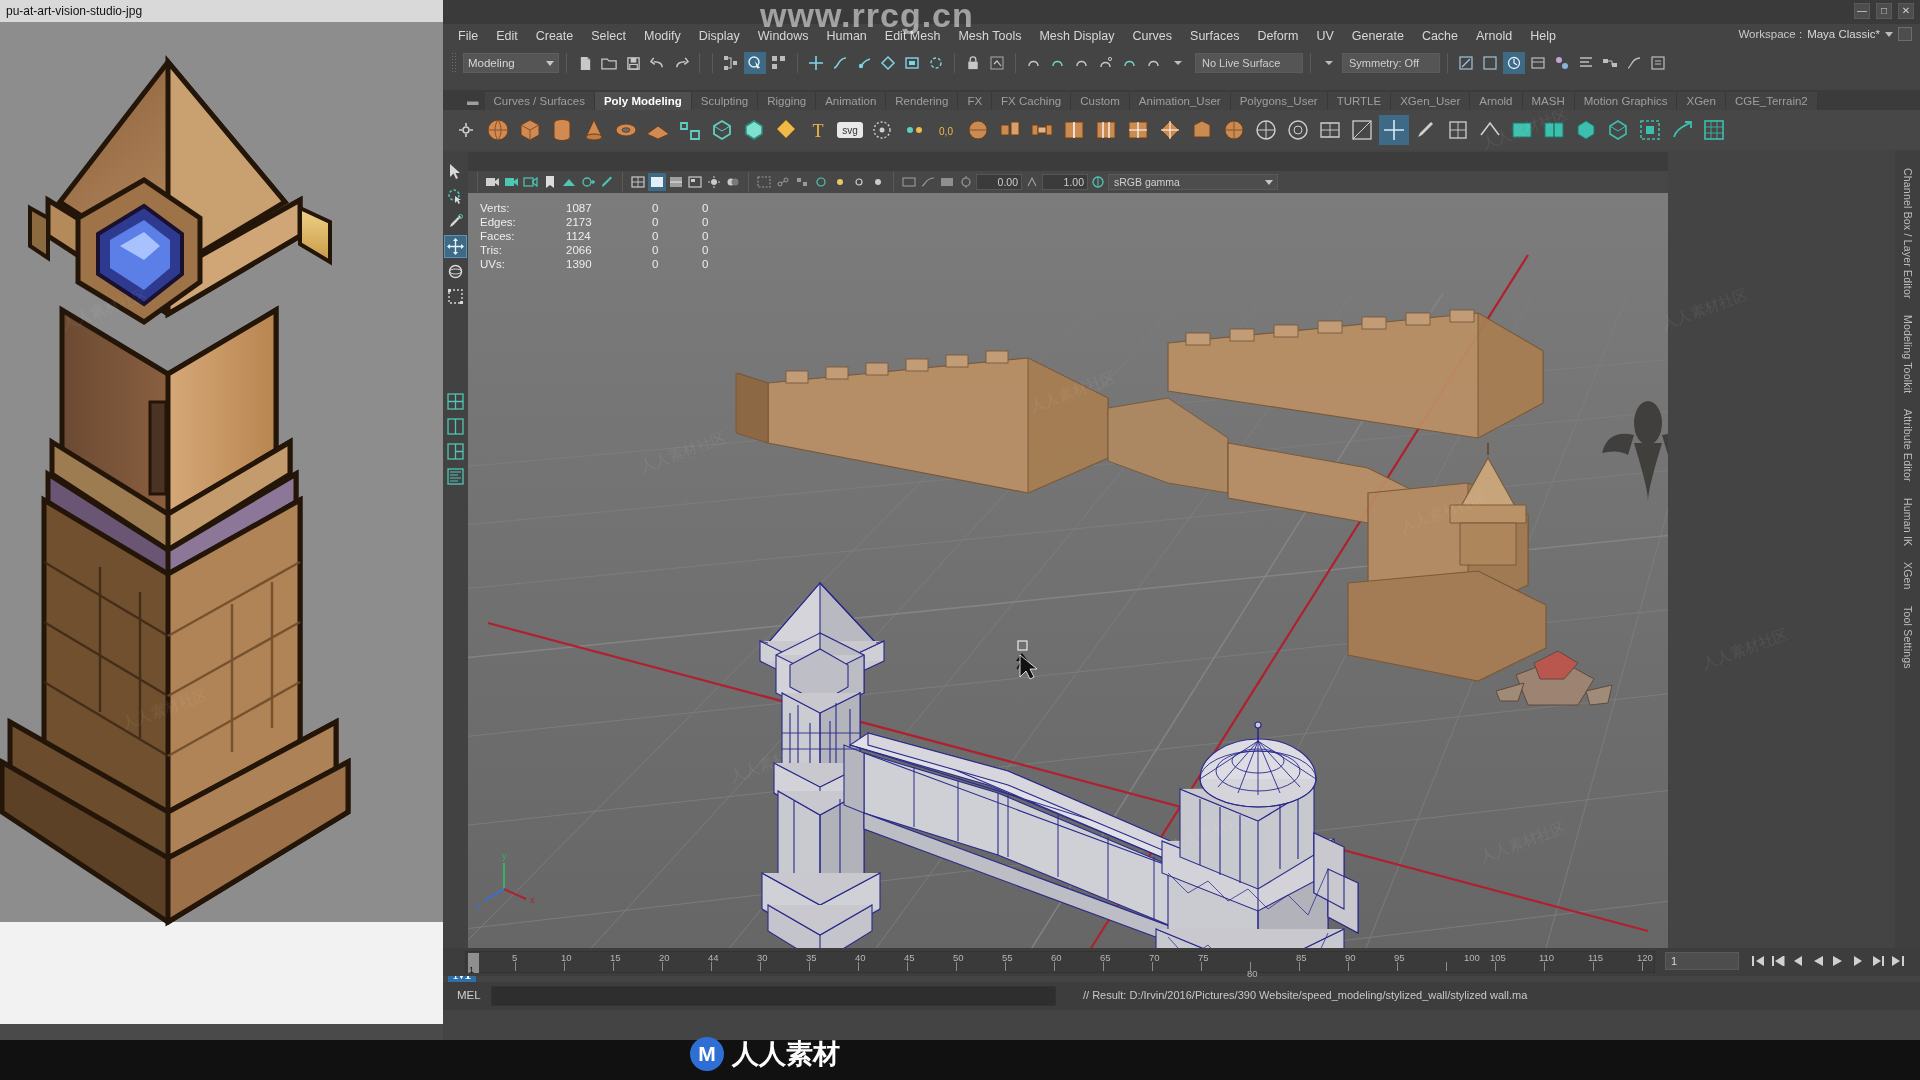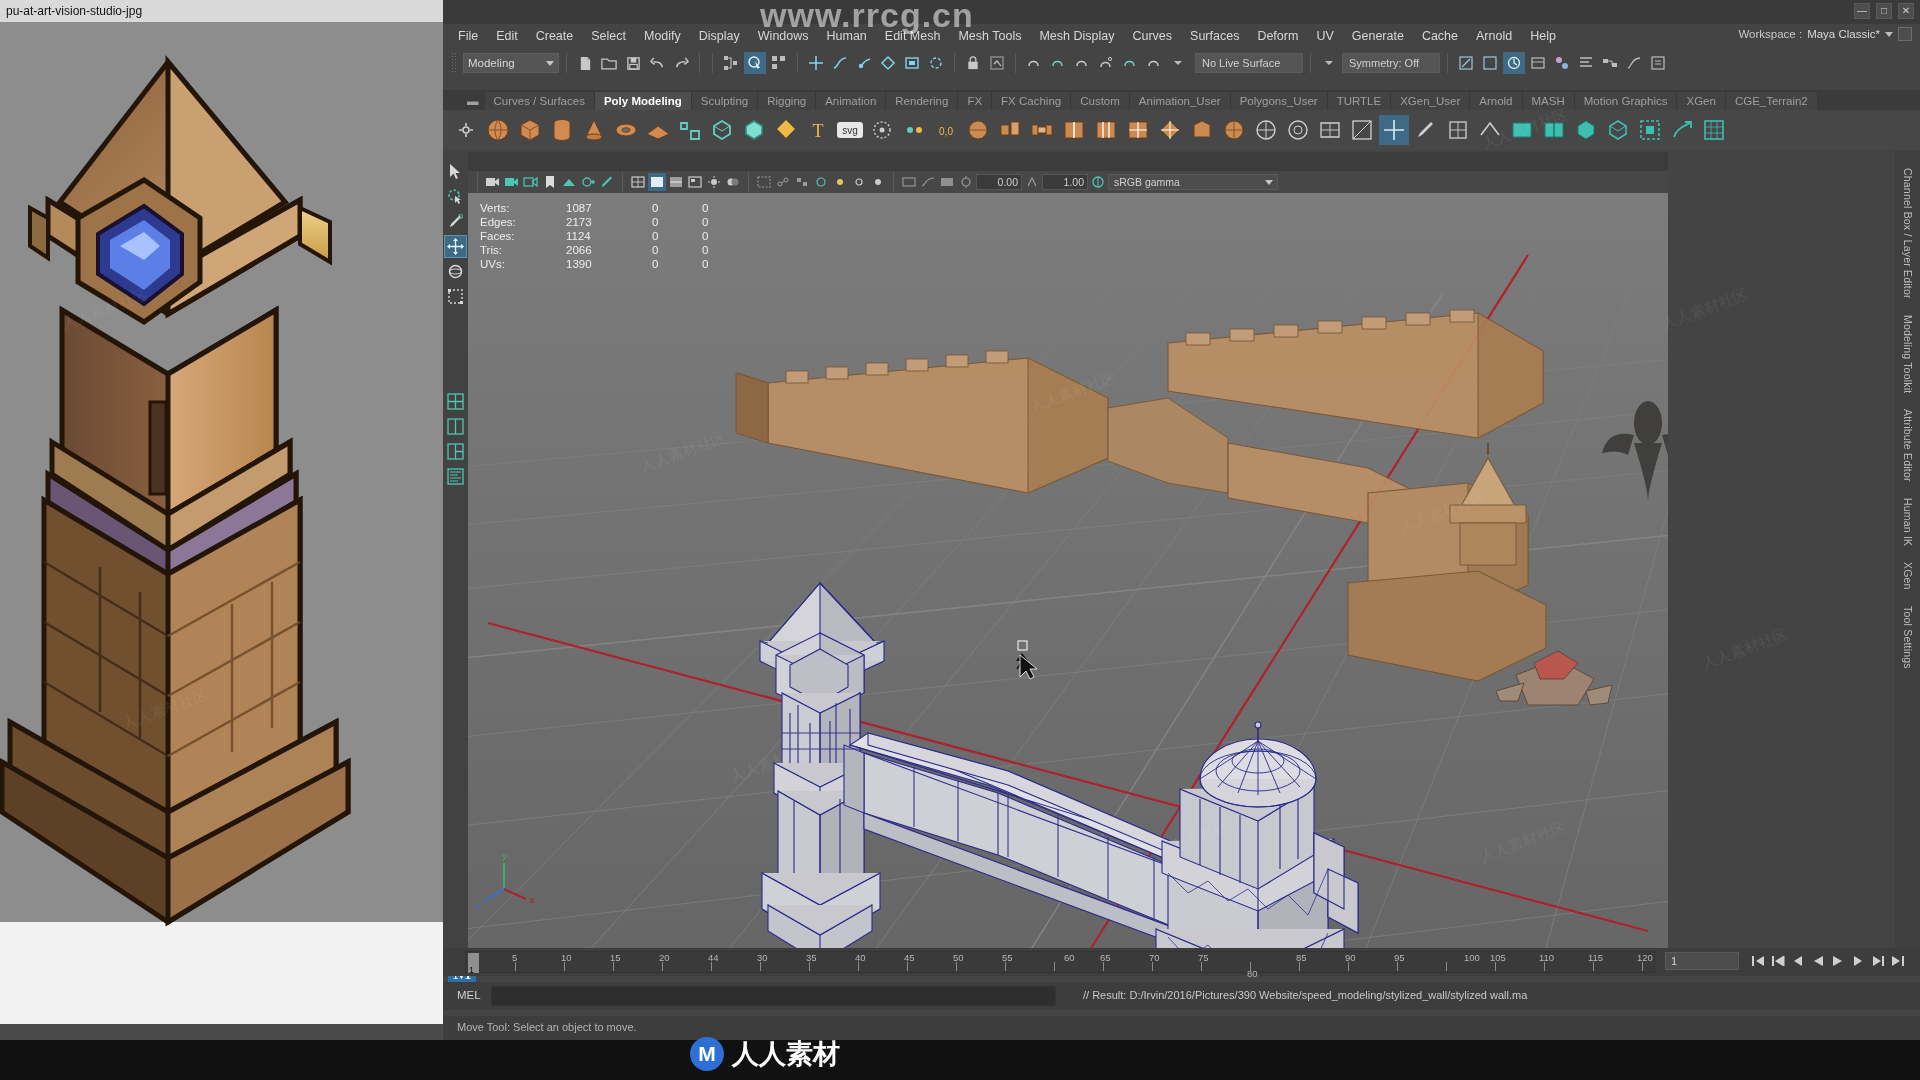--- a/index.html
+++ b/index.html
@@ -1259,21 +1259,21 @@
       <div class="tickgrp" style="left:340px;">35</div>
         <div class="tickline" style="left:343px;"></div>
       <div class="tickgrp" style="left:389px;">40</div>
         <div class="tickline" style="left:392px;"></div>
       <div class="tickgrp" style="left:438px;">45</div>
         <div class="tickline" style="left:441px;"></div>
       <div class="tickgrp" style="left:487px;">50</div>
         <div class="tickline" style="left:490px;"></div>
       <div class="tickgrp" style="left:536px;">55</div>
         <div class="tickline" style="left:539px;"></div>
-      <div class="tickgrp" style="left:598px;">60</div>
+      <div class="tickgrp" style="left:585px;">60</div>
         <div class="tickline" style="left:588px;"></div>
       <div class="tickgrp" style="left:634px;">65</div>
         <div class="tickline" style="left:637px;"></div>
       <div class="tickgrp" style="left:683px;">70</div>
         <div class="tickline" style="left:686px;"></div>
       <div class="tickgrp" style="left:732px;">75</div>
         <div class="tickline" style="left:735px;"></div>
       <div class="tickgrp" style="left:781px;margin-top:16px;">80</div>
         <div class="tickline" style="left:784px;"></div>
       <div class="tickgrp" style="left:830px;">85</div>
@@ -1342,23 +1342,20 @@
         </div>
     </div>
   </div>
 
   <div id="cmdline">
     <div id="mel-lbl">MEL</div>
     <input id="mel-input" type="text" value="" style="">
     <div id="mel-result">// Result: D:/Irvin/2016/Pictures/390 Website/speed_modeling/stylized_wall/stylized wall.ma</div>
   </div>
 
-  <div id="helpline">
-    <span>Move Tool: Select an object to move.</span>
-  </div>
 
   <div id="blackbar"></div>
 
   <div id="wm-top">www.rrcg.cn</div>
   <div id="wm-center">
     <div class="m">M</div>
     <div class="t">人人素材</div>
   </div>
   <div class="wm" style="left:60px;top:300px;">人人素材社区</div>
   <div class="wm" style="left:120px;top:700px;">人人素材社区</div>

